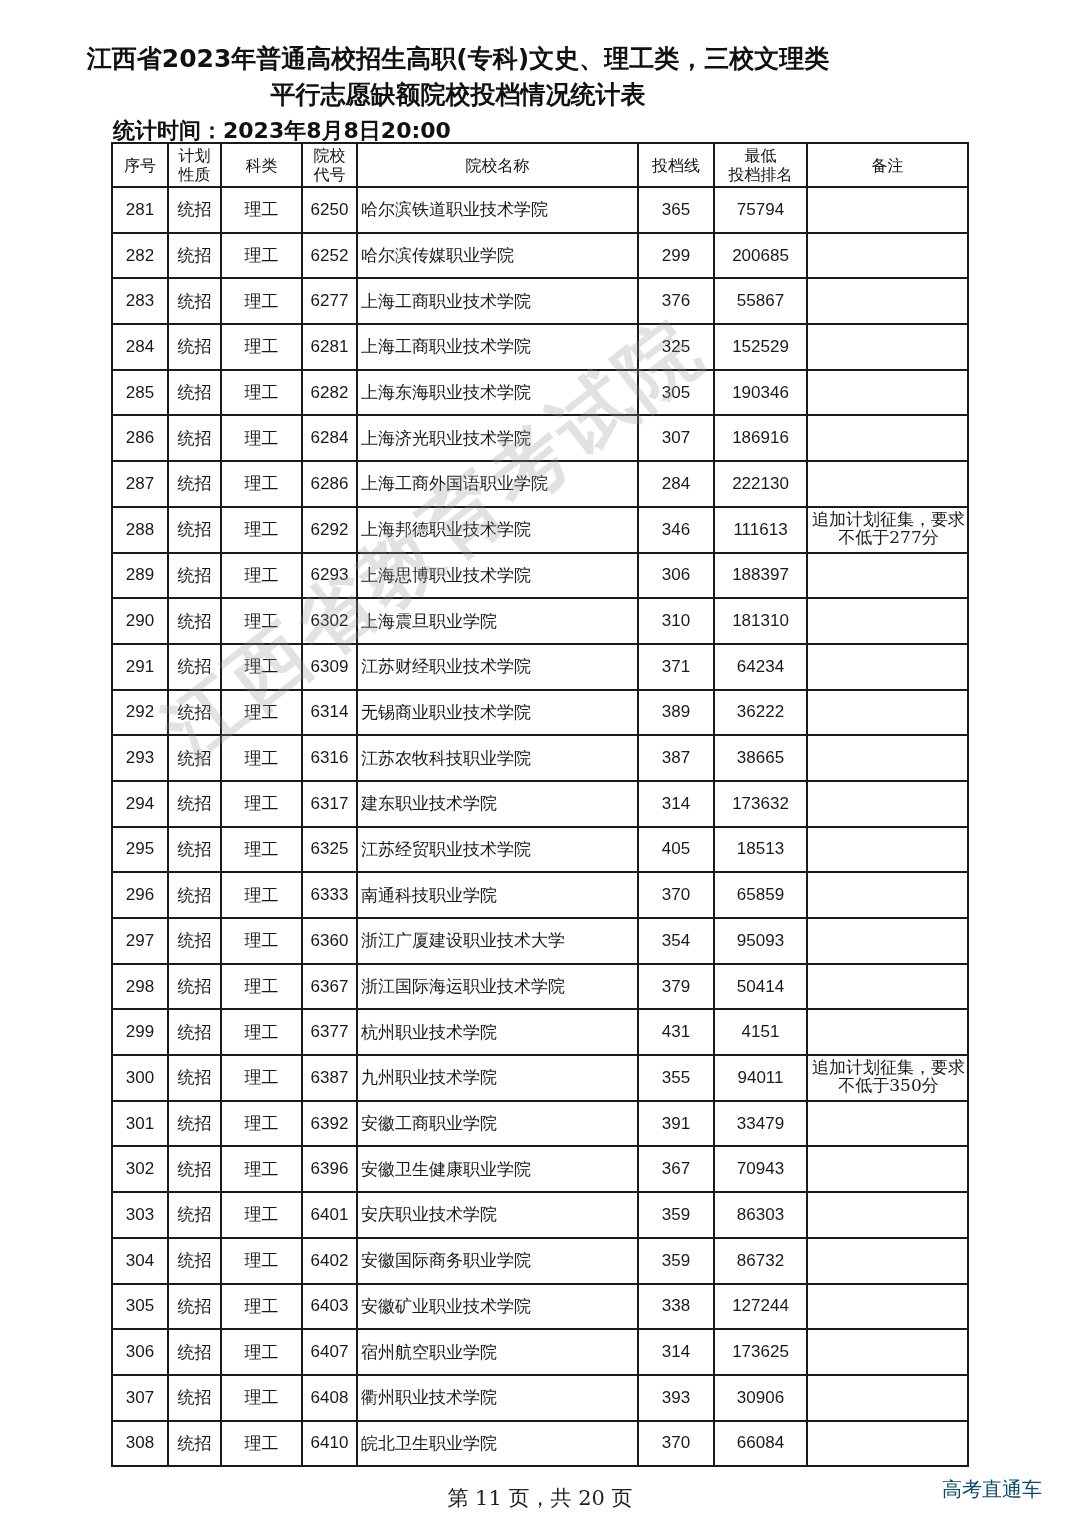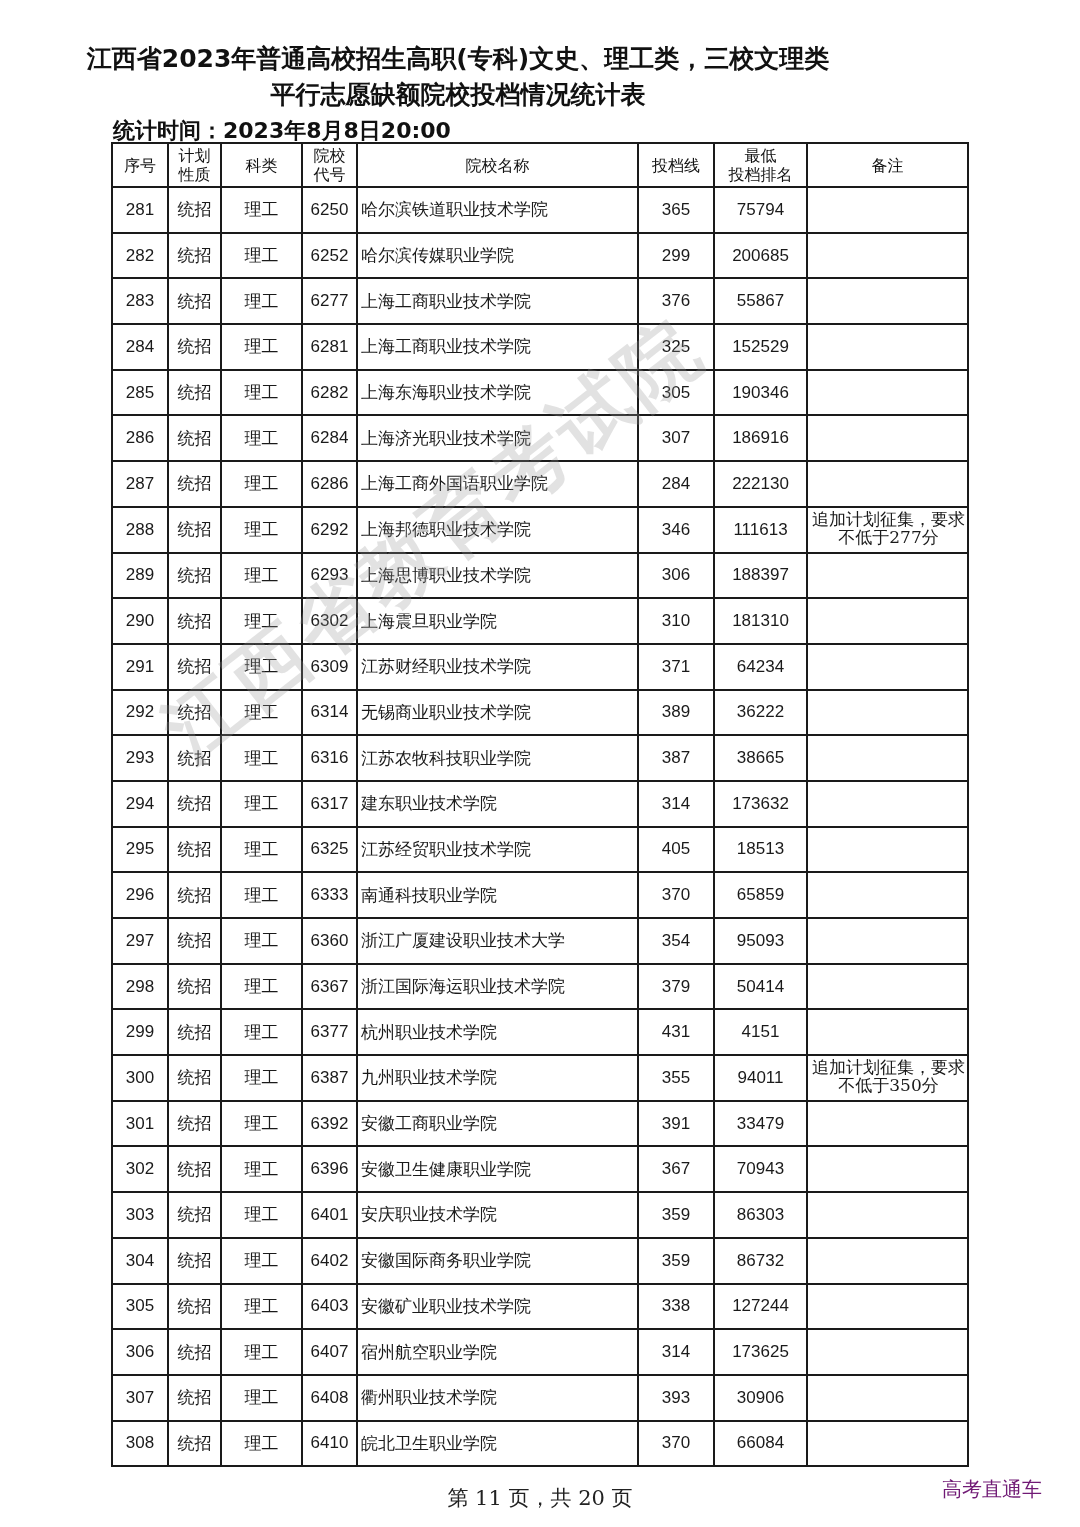--- a/index.html
+++ b/index.html
@@ -112,21 +112,21 @@
     text-align: center;
     font-family: "DejaVu Serif", serif;
     font-size: 21px;
     color: #222;
   }
   .brand-mark {
     position: absolute;
     left: 942px;
     top: 1476px;
     font-size: 20px;
-    color: #701a75;
+    color: #0c4a6e;
     font-family: "DejaVu Sans", sans-serif;
   }
 </style>
 </head>
 <body>
 
 <div class="title l1">江西省2023年普通高校招生高职(专科)文史、理工类，三校文理类</div>
 <div class="title l2">平行志愿缺额院校投档情况统计表</div>
 <div class="stat-time">统计时间：2023年8月8日20:00</div>
 

